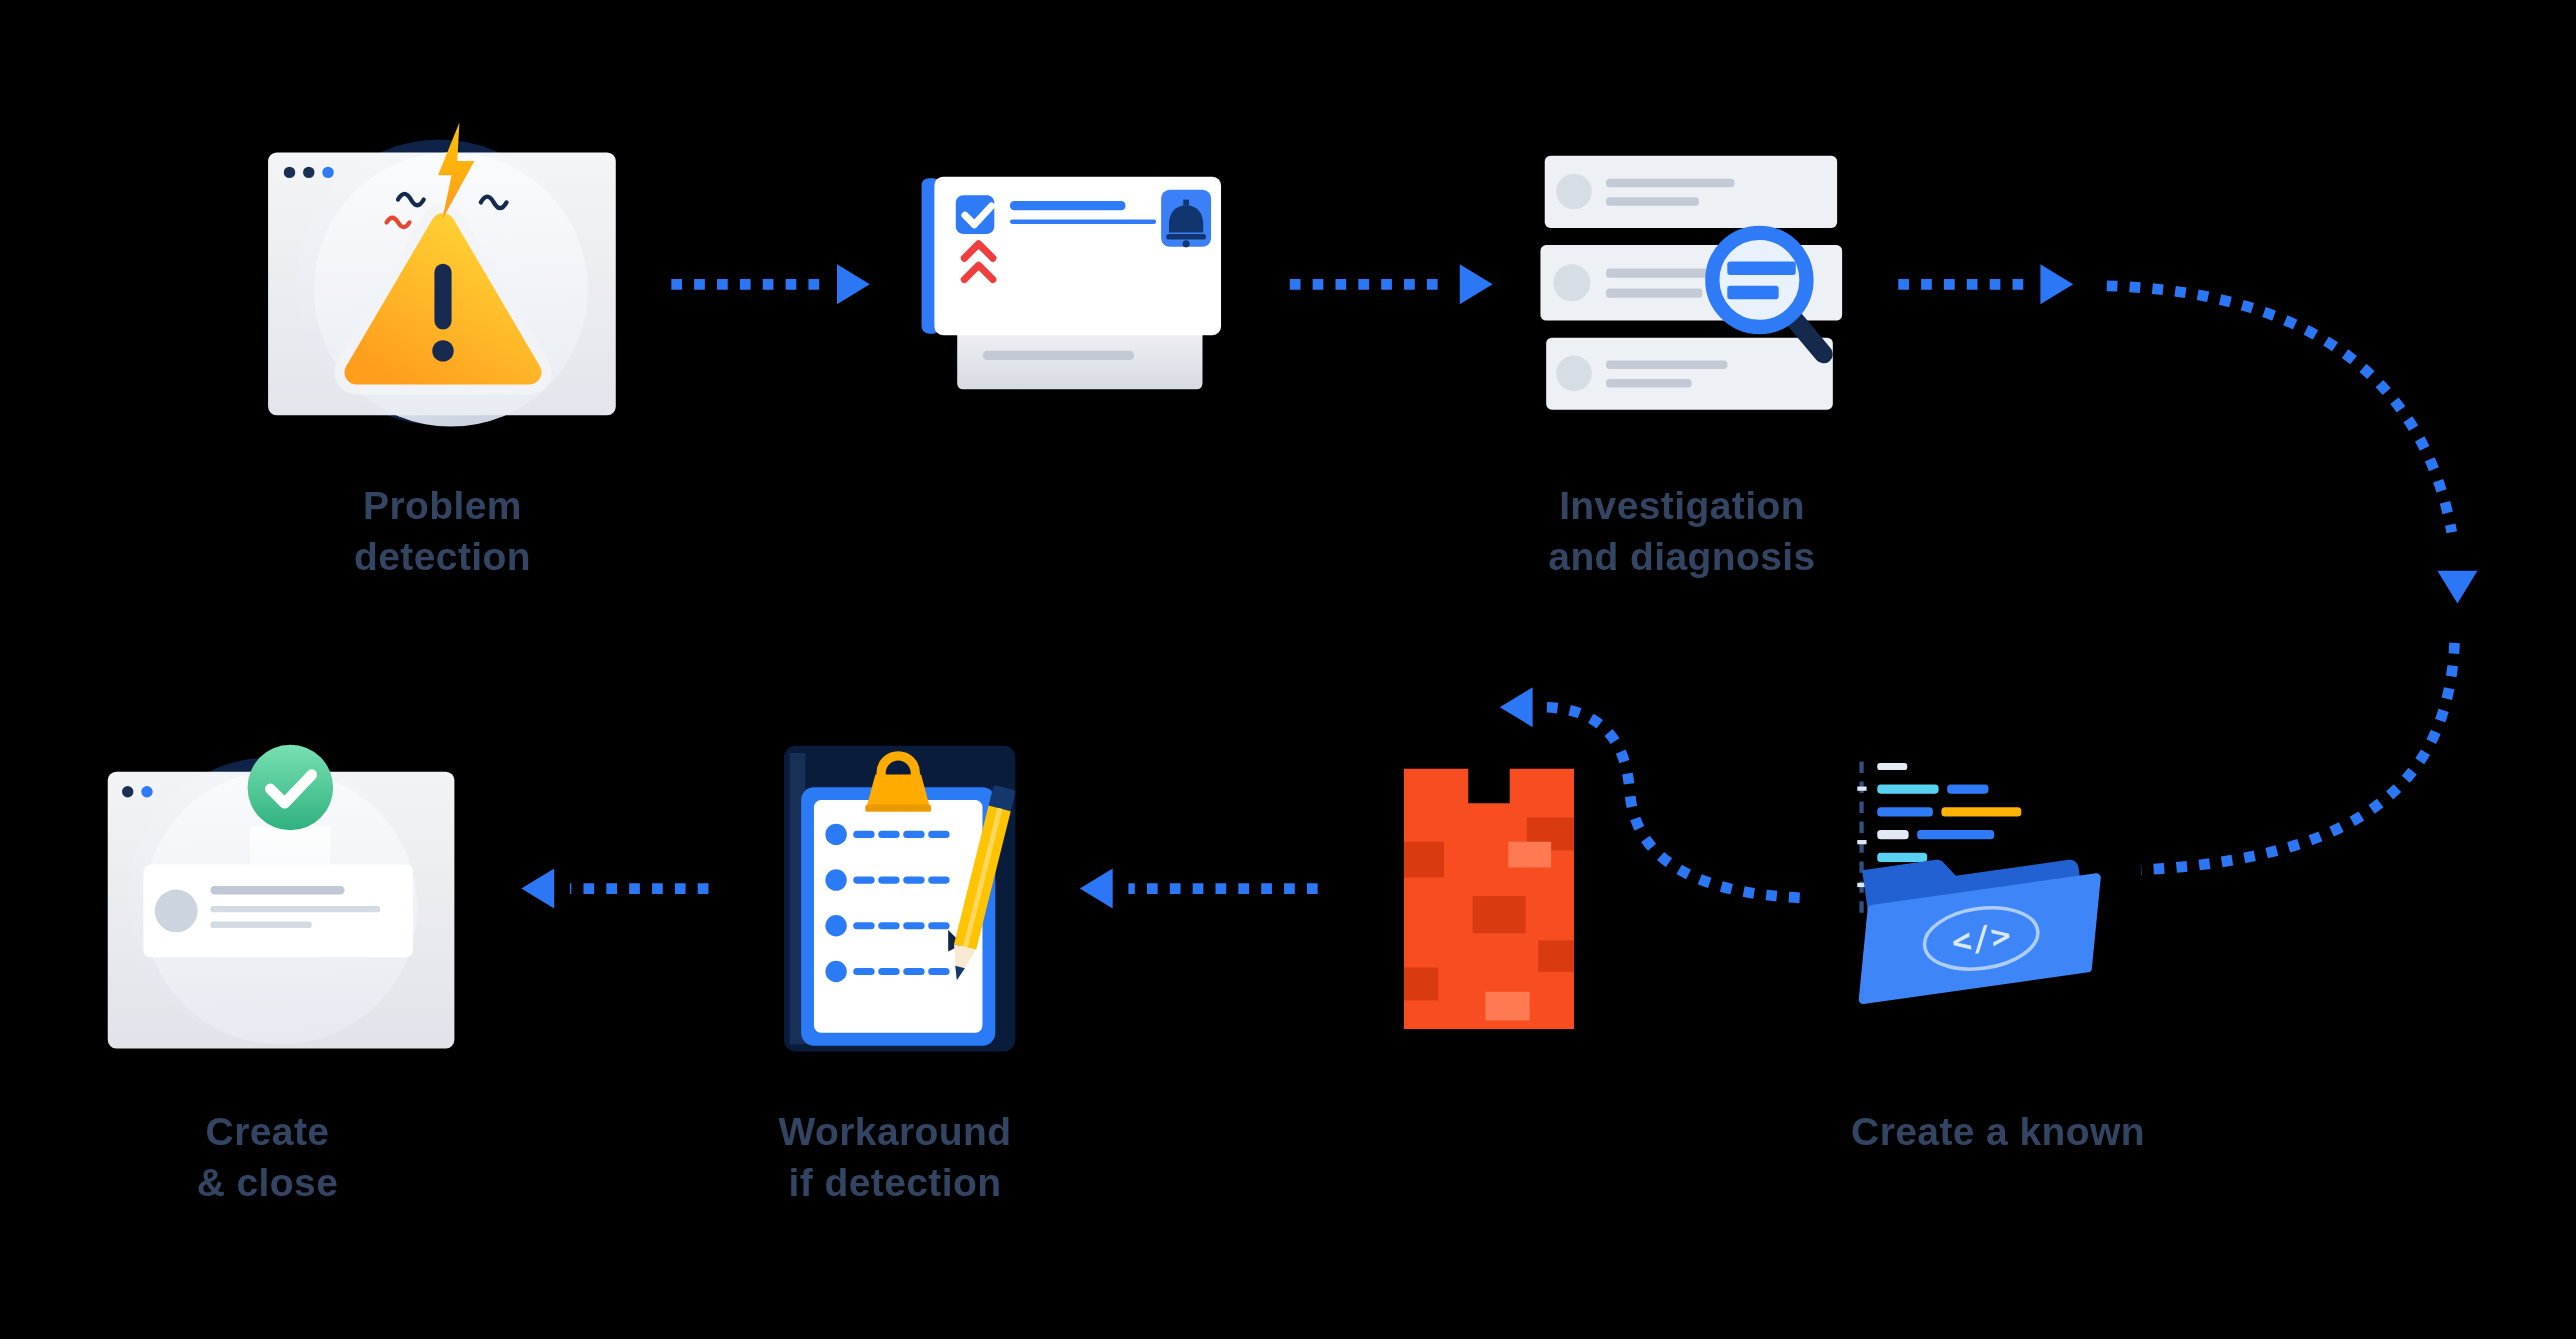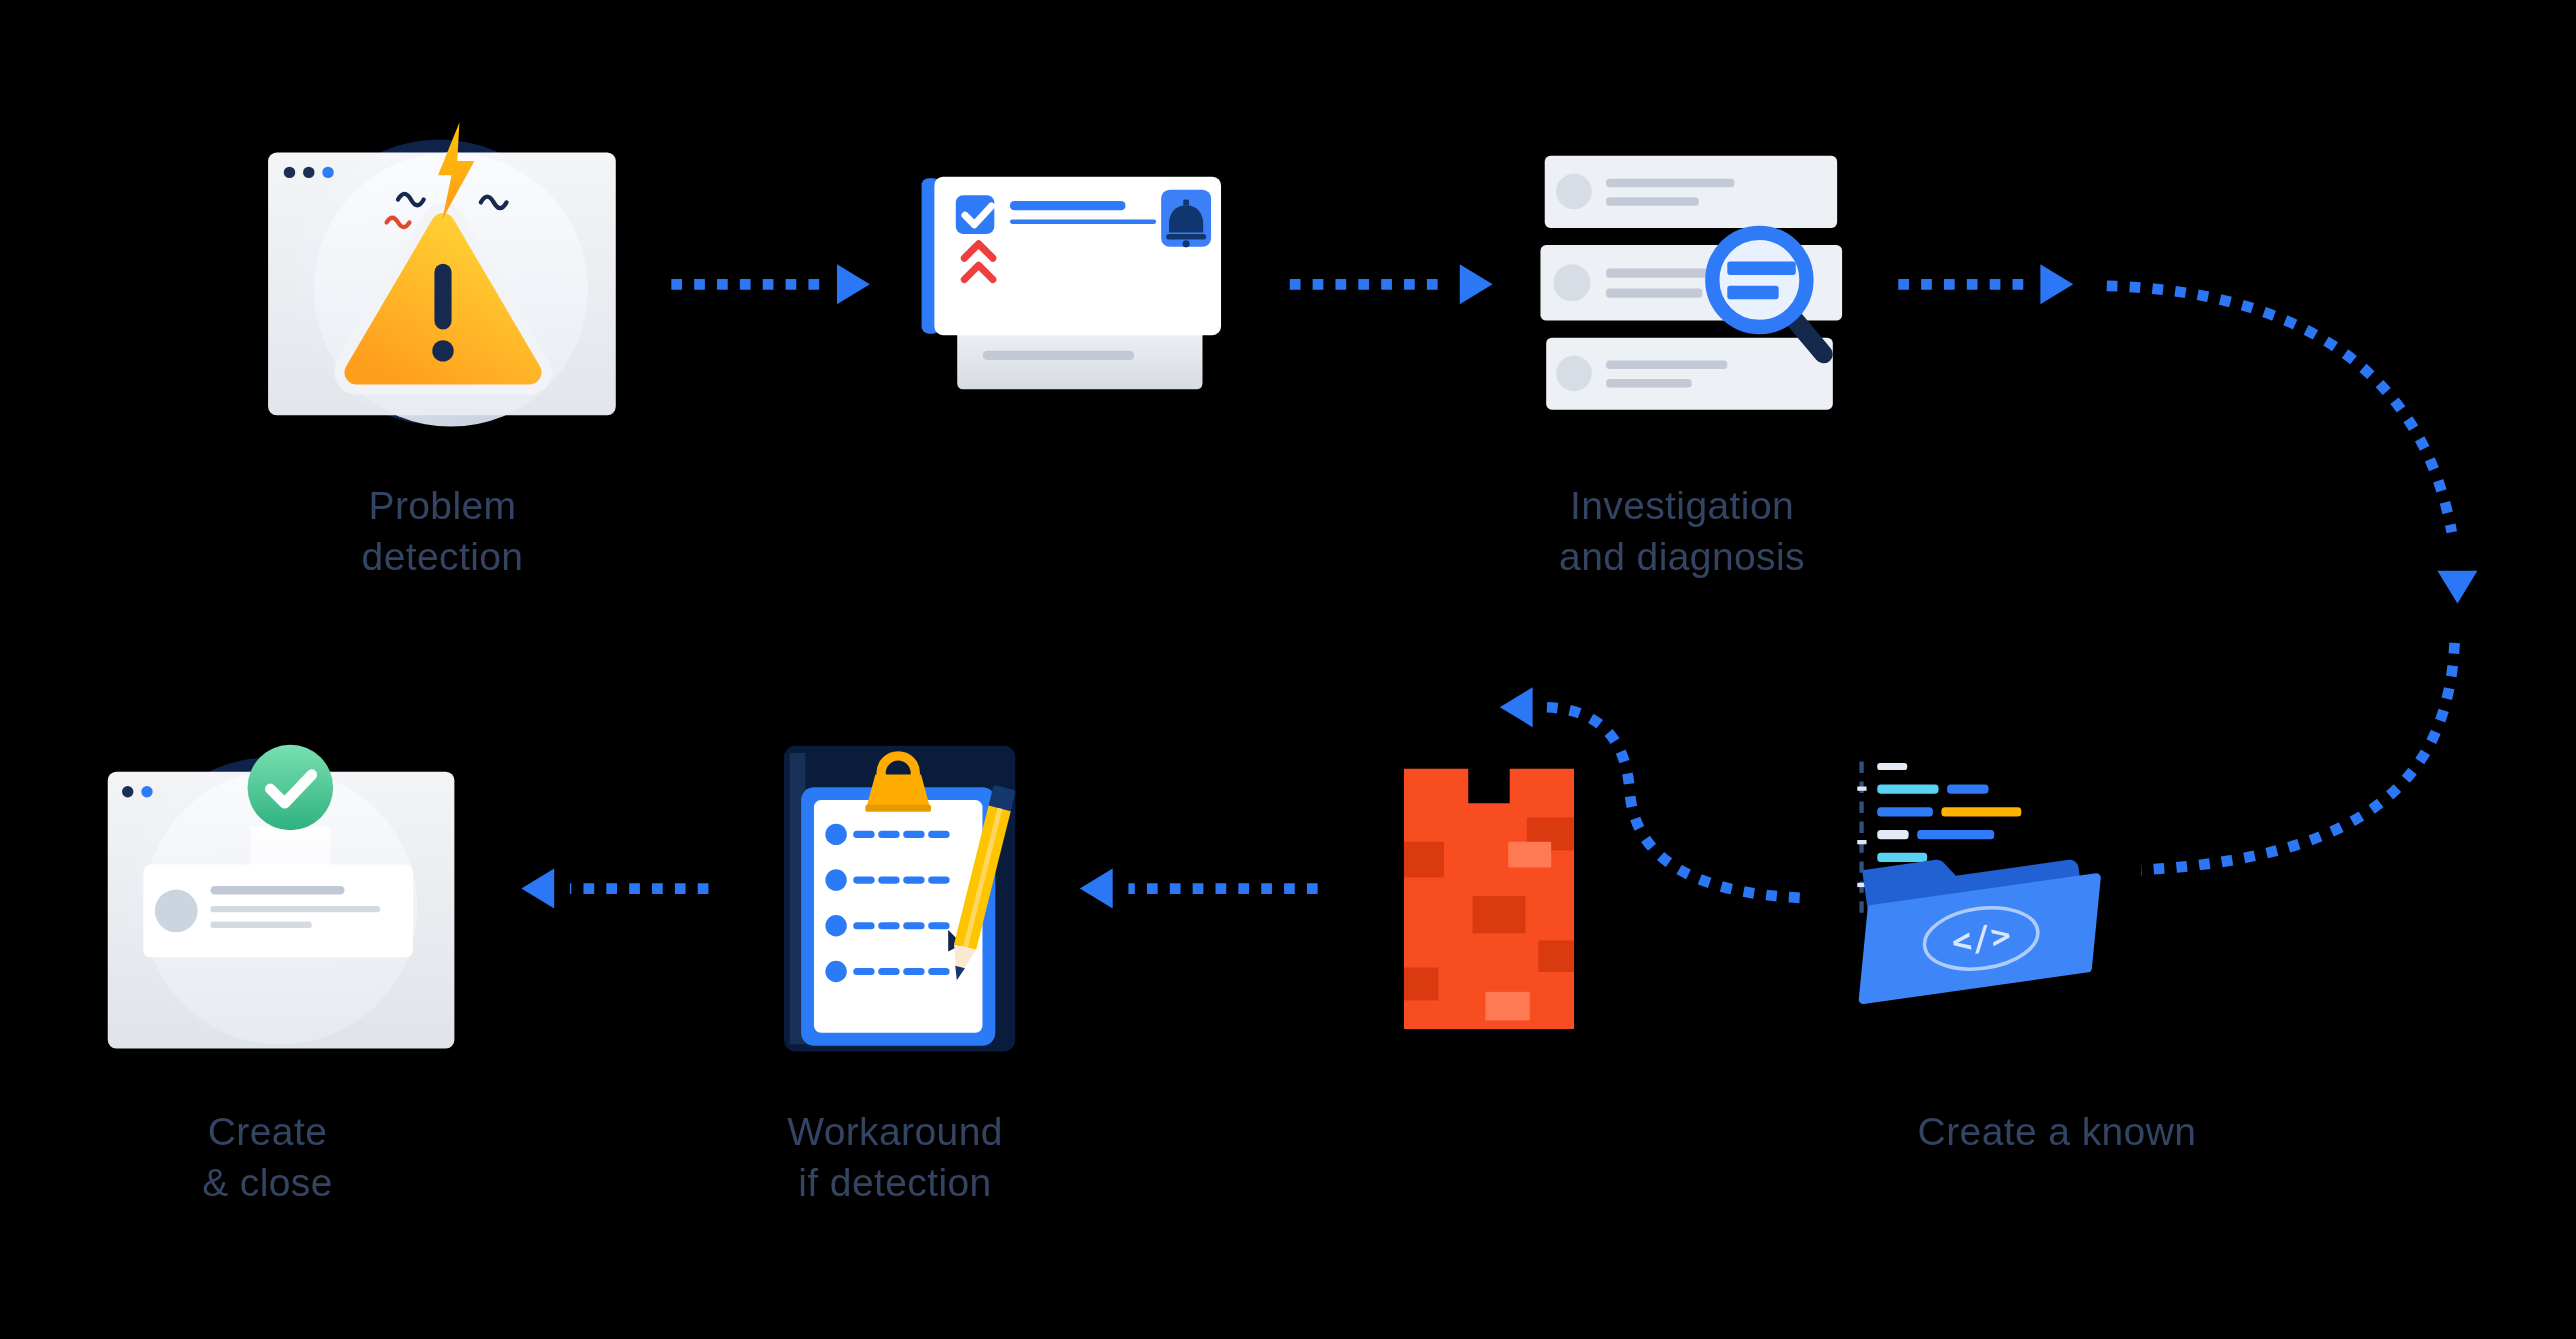--- a/index.html
+++ b/index.html
@@ -6,21 +6,21 @@
   .canvas{
     position:relative;width:2576px;height:1340px;background:#000;
     font-family:"Liberation Sans",sans-serif;overflow:hidden;
   }
   svg{overflow:visible;display:block;}
   .icon{position:absolute;}
   .connectors{position:absolute;left:0;top:0;}
   .dots{fill:none;stroke:var(--accent-blue,#2b77f6);stroke-width:15;stroke-dasharray:15 17;}
   .arrow{fill:var(--accent-blue,#2b77f6);}
   .label{
-    position:absolute;text-align:center;font-size:39px;font-weight:400;
+    position:absolute;text-align:center;font-size:39px;font-weight:700;
     line-height:1.32;color:var(--label-color,#344563);letter-spacing:0.4px;
   }
   .label span{display:block;}
 </style>
 </head>
 <body>
 
 <div class="canvas">
 
   <svg class="connectors" width="2576" height="1340" viewBox="0 0 3607 1876">
@@ -222,21 +222,21 @@
   </svg>
 
   <div class="label" style="left:264px;top:480px;width:357px">
     <span>Problem</span>
     <span>detection</span>
   </div>
   <div class="label" style="left:1464px;top:480px;width:436px">
     <span>Investigation</span>
     <span>and diagnosis</span>
   </div>
-  <div class="label" style="left:1839px;top:1106px;width:436px">
+  <div class="label" style="left:1780px;top:1106px;width:436px">
     <span>Create a known</span>
   </div>
   <div class="label" style="left:677px;top:1106px;width:436px">
     <span>Workaround</span>
     <span>if detection</span>
   </div>
   <div class="label" style="left:89px;top:1106px;width:357px">
     <span>Create</span>
     <span>&amp; close</span>
   </div>

